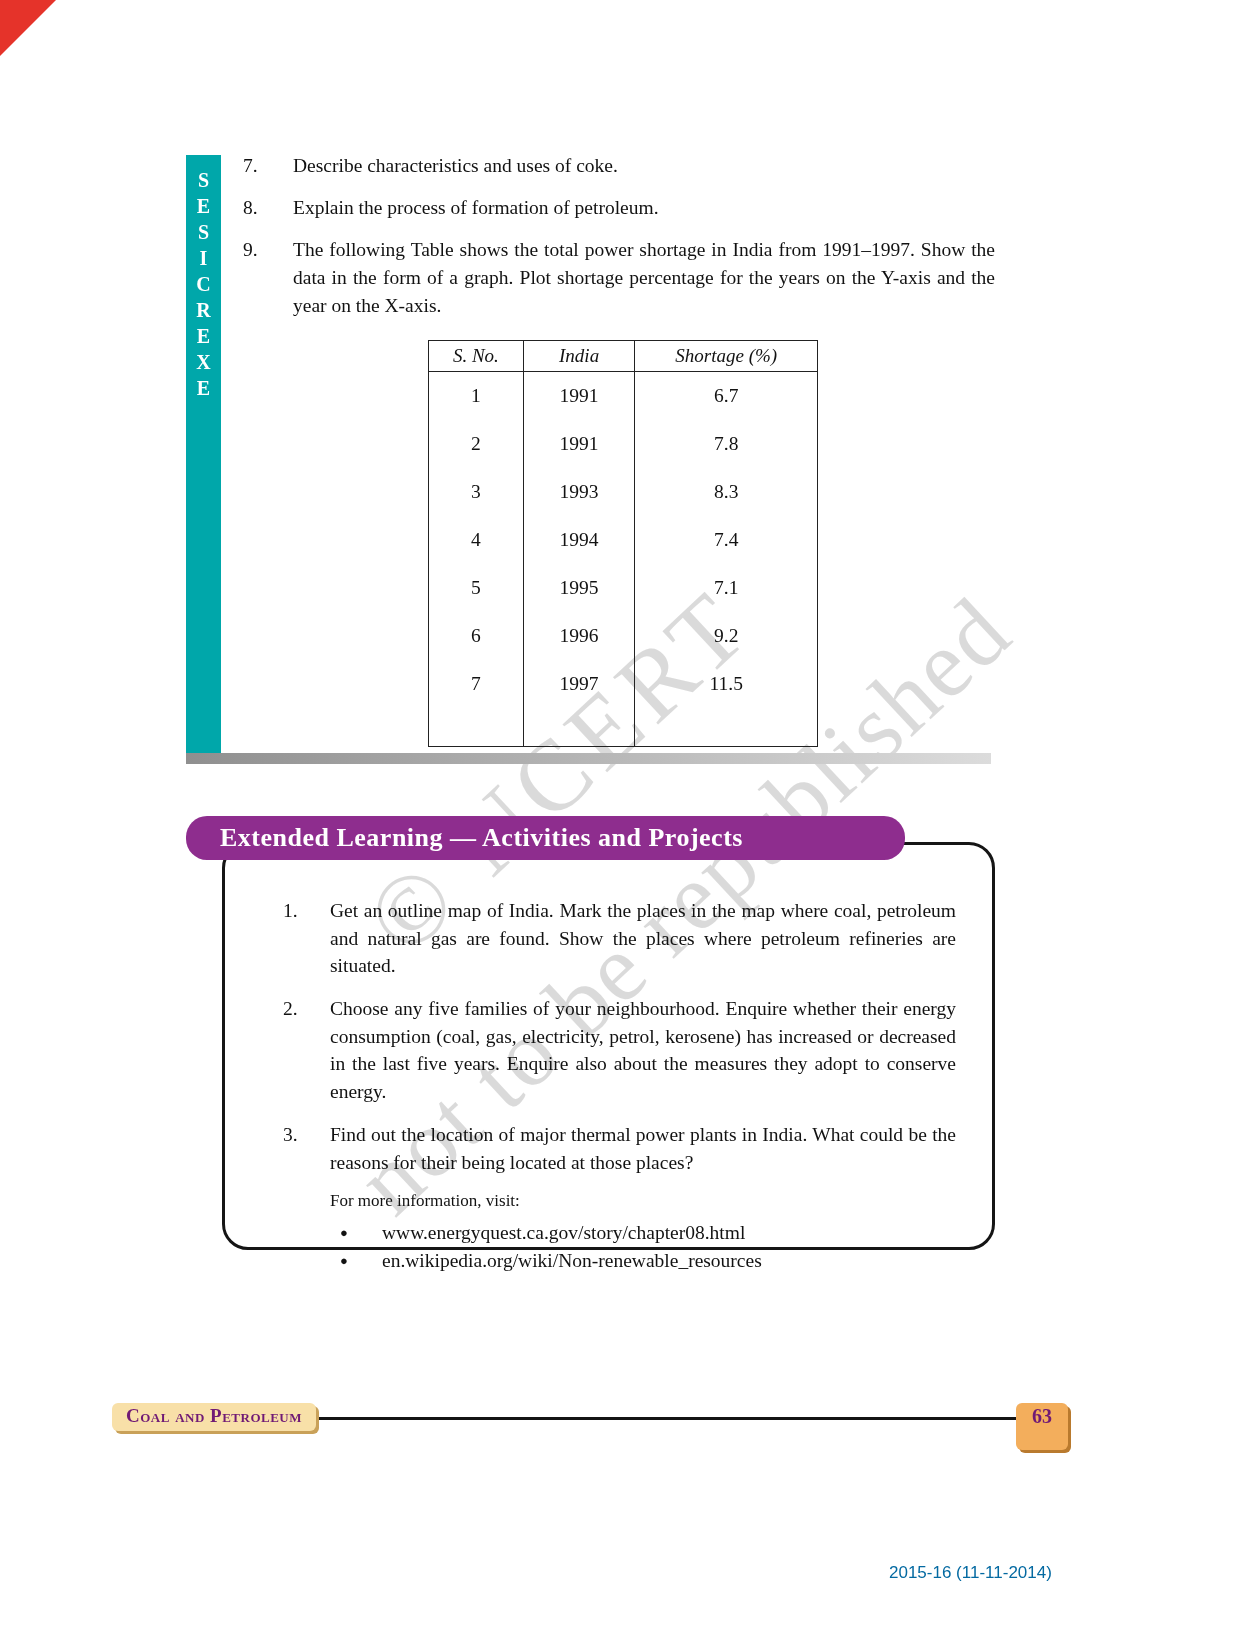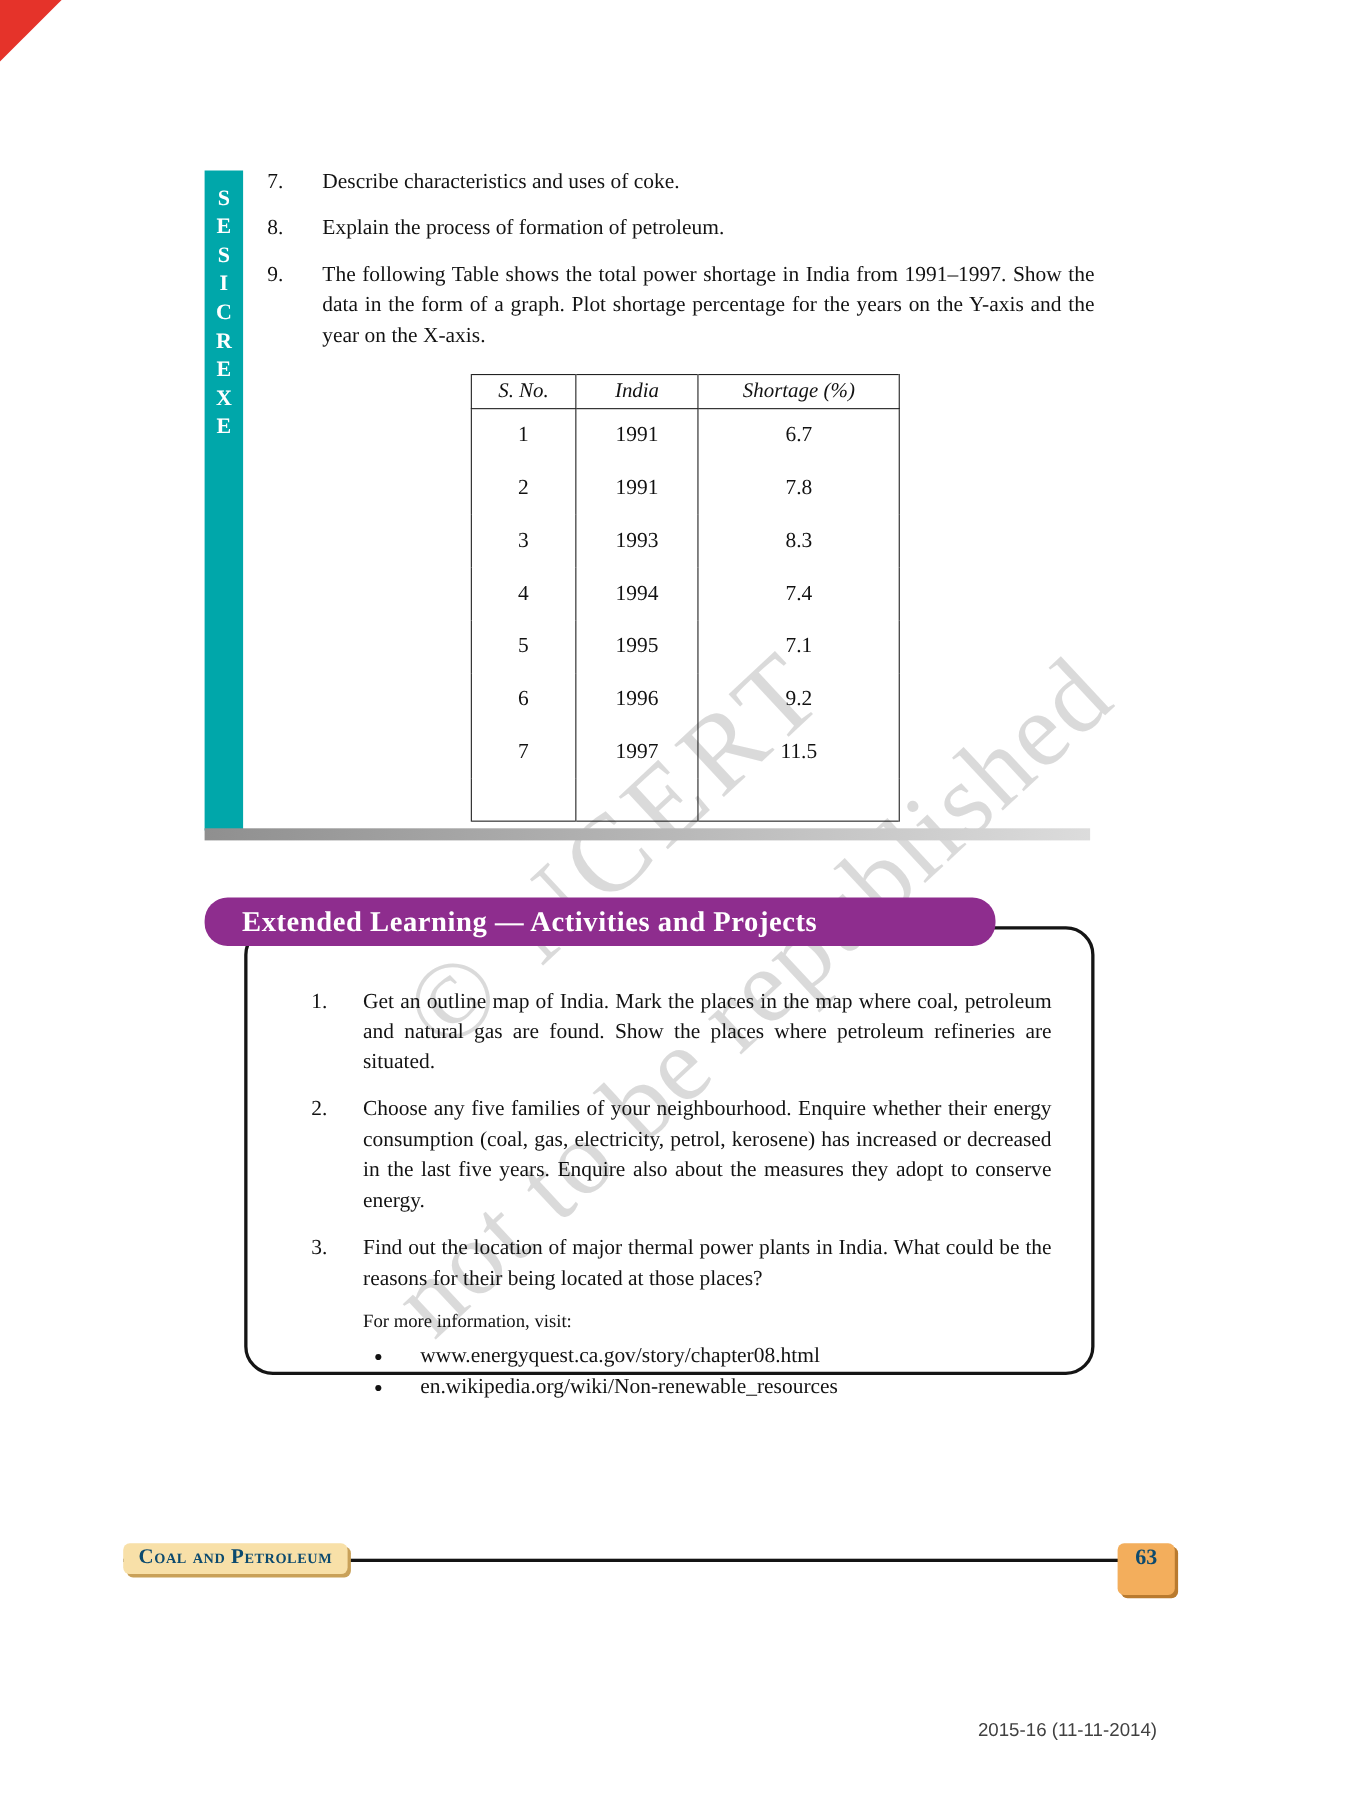--- a/index.html
+++ b/index.html
@@ -90,33 +90,33 @@
   }
   .link-row .dot { font-size:13px; }
 
   
   .footer-rule {
     position:absolute; left:112px; top:1417px; width:958px; height:2.5px;
     background:#141414; z-index:1;
   }
   .badge {
     position:absolute; top:1403px; z-index:2; border-radius:6px;
-    font-weight:bold; color:#0c4a6e;
+    font-weight:bold; color:#701a75;
   }
   .badge-chapter {
     left:112px; background:#f8e0a8; box-shadow:3px 3px 0 #c9a159;
     padding:2px 14px 4px; font-size:19px; font-variant:small-caps; letter-spacing:.5px;
   }
   .badge-page {
     left:1016px; background:#f3ae5c; box-shadow:3px 3px 0 #b97a2e;
     padding:2px 16px 22px; font-size:20px;
   }
   .print-info {
     position:absolute; left:889px; top:1563px; z-index:1;
-    font-family:"Liberation Sans", sans-serif; font-size:17px; color:#404040;
+    font-family:"Liberation Sans", sans-serif; font-size:17px; color:#0369a1;
   }
 </style>
 </head>
 <body>
 
 <div class="corner"></div>
 
 <div class="watermark">
   <div class="wm1">© NCERT</div>
   <div class="wm2">not to be republished</div>

